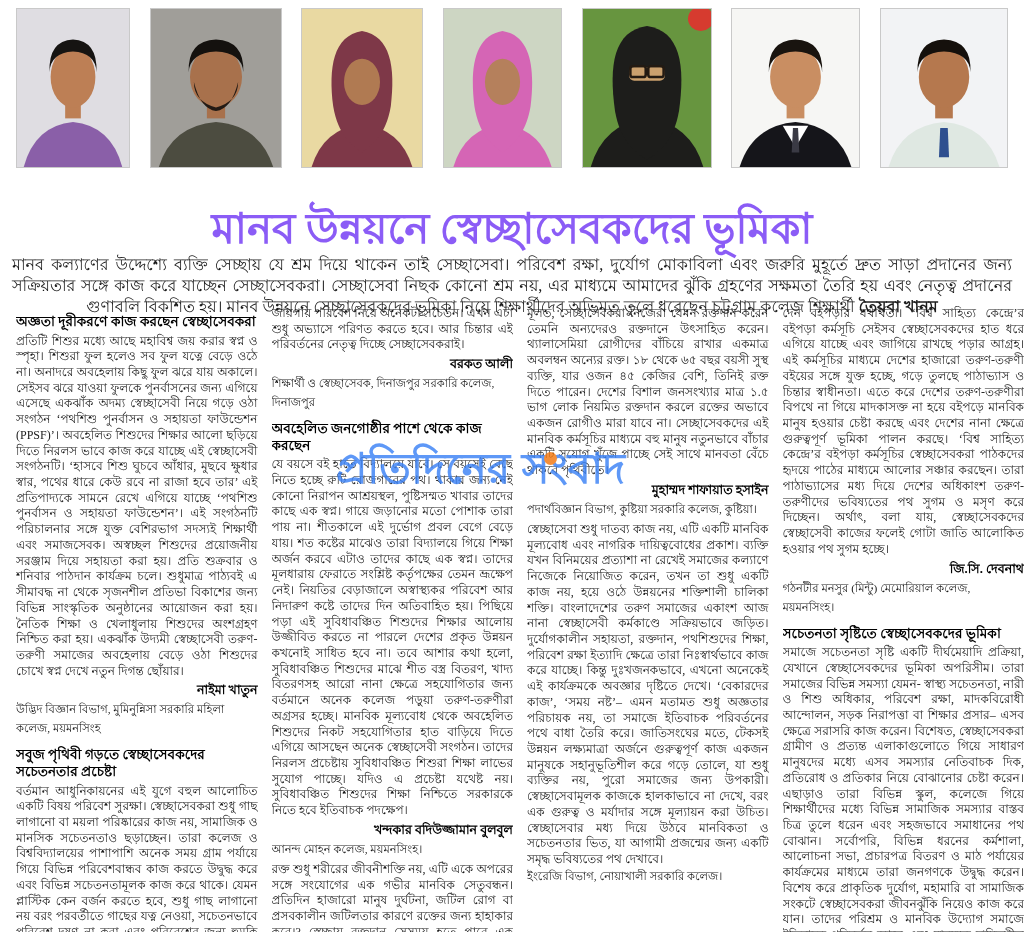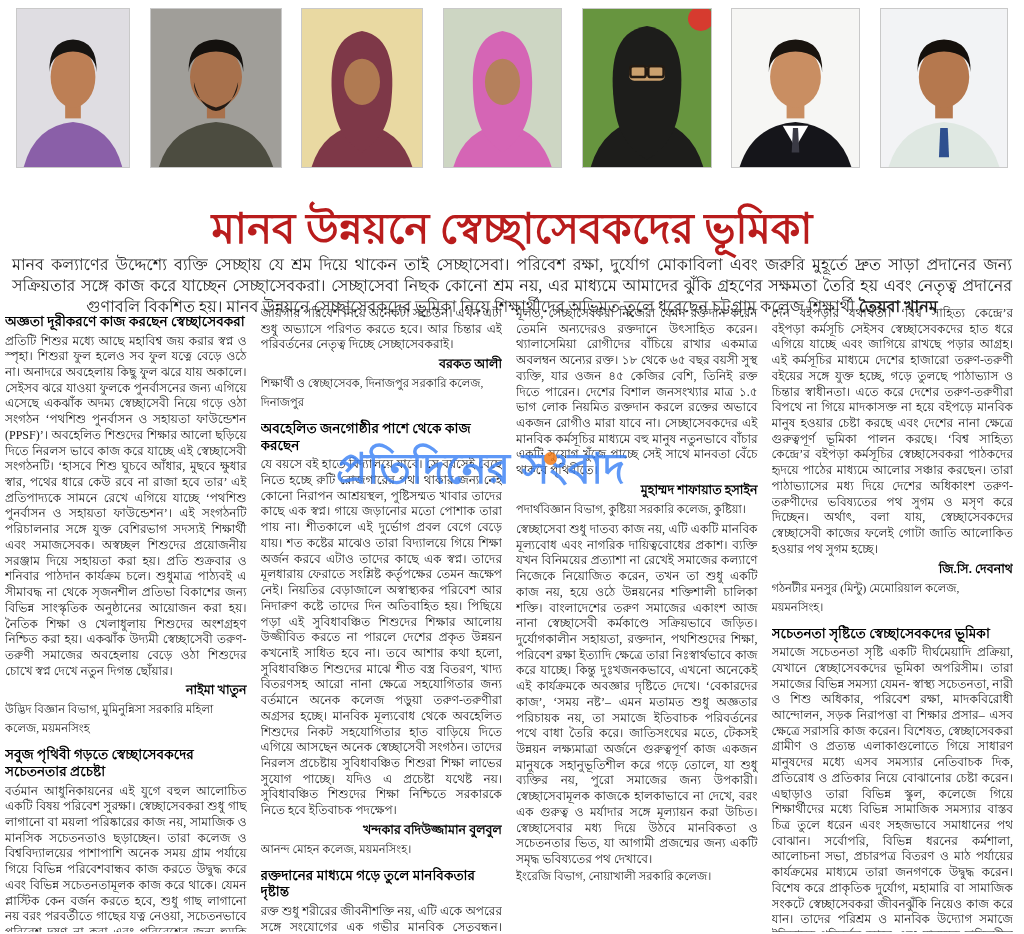--- a/index.html
+++ b/index.html
@@ -3,25 +3,25 @@
 <meta charset="utf-8">
 <style>
   html,body{margin:0;padding:0;background:#ffffff;}
   .page{position:relative;width:1024px;height:934px;background:#fff;overflow:hidden;
         font-family:"Liberation Serif","DejaVu Serif",serif;color:#141414;}
   .photos{position:absolute;top:8px;left:0;width:1024px;height:160px;display:flex;
           justify-content:space-between;padding:0 16px;box-sizing:border-box;}
   .photo{height:160px;border:1px solid #c9c9c9;box-sizing:border-box;background:#eee;overflow:hidden;}
   .photo svg{display:block;width:100%;height:100%;}
   .headline{position:absolute;top:176px;left:0;width:1024px;text-align:center;
-            font-size:42px;line-height:1.2;font-weight:700;color:#b91c1c;}
+            font-size:42px;line-height:1.2;font-weight:700;color:#8b5cf6;}
   .intro{position:absolute;top:238px;left:12px;width:1000px;font-size:16px;line-height:1.32;
          text-align:justify;text-align-last:center;color:#1c1c1c;}
   .intro b{font-weight:700;}
-  .article{position:absolute;top:306px;left:5px;width:1008px;height:626px;display:flex;gap:14px;}
+  .article{position:absolute;top:306px;left:16px;width:1008px;height:626px;display:flex;gap:14px;}
   .col{flex:1 1 0;min-width:0;overflow:hidden;}
   .heading{font-weight:700;font-size:13.6px;line-height:1.22;margin:8px 0 3px;color:#000;}
   .para{font-size:12px;line-height:1.31;text-align:justify;color:#1a1a1a;}
   .byline_name{font-weight:700;font-size:12.6px;text-align:right;margin-top:2px;color:#000;}
   .byline_org{font-size:11.4px;text-align:left;margin-bottom:2px;color:#1a1a1a;}
   .watermark{position:absolute;left:336px;top:436px;font-family:"Liberation Sans","DejaVu Sans",sans-serif;
              font-size:42px;font-weight:700;color:#3b82f6;opacity:.82;white-space:nowrap;pointer-events:none;}
   .watermark .dot{position:absolute;left:208px;top:16px;width:13px;height:13px;border-radius:50%;background:#f2770f;}
 </style>
 </head>
@@ -113,21 +113,20 @@
         <div class="para">বর্তমান আধুনিকায়নের এই যুগে বহুল আলোচিত একটি বিষয় পরিবেশ সুরক্ষা। স্বেচ্ছাসেবকরা শুধু গাছ লাগানো বা ময়লা পরিষ্কারের কাজ নয়, সামাজিক ও মানসিক সচেতনতাও ছড়াচ্ছেন। তারা কলেজ ও বিশ্ববিদ্যালয়ের পাশাপাশি অনেক সময় গ্রাম পর্যায়ে গিয়ে বিভিন্ন পরিবেশবান্ধব কাজ করতে উদ্বুদ্ধ করে এবং বিভিন্ন সচেতনতামূলক কাজ করে থাকে। যেমন প্লাস্টিক কেন বর্জন করতে হবে, শুধু গাছ লাগানো নয় বরং পরবর্তীতে গাছের যত্ন নেওয়া, সচেতনভাবে পরিবেশ দূষণ না করা এবং পরিবেশের জন্য হুমকি এমন কাজ যথাসম্ভব এড়িয়ে চলা প্রভৃতি– যা সমাজে স্থায়ী প্রভাব ফেলে। আর ‘পরিবেশ’ কোনো আলাদা বিষয় নয়; এটা আমাদের নিত্যদিনের প্রতিটি সিদ্ধান্ত বা কাজের সাথে নিবিড়ভাবে জড়িত। স্বেচ্ছাসেবকদের সচেতনতামূলক কার্যক্রম বা দৃষ্টিভঙ্গি সমাজে স্থাপন করতে পারলে, এটার প্রভাব নীতিনির্ধারণ পর্যন্ত পৌঁছাবে। বর্তমানে তাদের প্রচেষ্টায় প্রতিটি ক্যাম্পাস থেকে প্রায় সব</div>
       </div>
       <div class="col">
         <div class="para">জায়গায় পরিবেশ নিয়ে অনেকটা সচেতন। এখন এটা শুধু অভ্যাসে পরিণত করতে হবে। আর চিন্তার এই পরিবর্তনের নেতৃত্ব দিচ্ছে সেচ্ছাসেবকরাই।</div>
         <div class="byline_name">বরকত আলী</div>
         <div class="byline_org">শিক্ষার্থী ও স্বেচ্ছাসেবক, দিনাজপুর সরকারি কলেজ, দিনাজপুর</div>
         <div class="heading">অবহেলিত জনগোষ্ঠীর পাশে থেকে কাজ করছেন</div>
         <div class="para">যে বয়সে বই হাতে বিদ্যালয়ে যাবে। সে বয়সেই বেছে নিতে হচ্ছে রুটি রোজগারের পথ। থাকার জন্য নেই কোনো নিরাপন আশ্রয়স্থল, পুষ্টিসম্মত খাবার তাদের কাছে এক স্বপ্ন। গায়ে জড়ানোর মতো পোশাক তারা পায় না। শীতকালে এই দুর্ভোগ প্রবল বেগে বেড়ে যায়। শত কষ্টের মাঝেও তারা বিদ্যালয়ে গিয়ে শিক্ষা অর্জন করবে এটাও তাদের কাছে এক স্বপ্ন। তাদের মূলধারায় ফেরাতে সংশ্লিষ্ট কর্তৃপক্ষের তেমন ভ্রূক্ষেপ নেই। নিয়তির বেড়াজালে অস্বাস্থ্যকর পরিবেশ আর নিদারুণ কষ্টে তাদের দিন অতিবাহিত হয়। পিছিয়ে পড়া এই সুবিধাবঞ্চিত শিশুদের শিক্ষার আলোয় উজ্জীবিত করতে না পারলে দেশের প্রকৃত উন্নয়ন কখনোই সাধিত হবে না। তবে আশার কথা হলো, সুবিধাবঞ্চিত শিশুদের মাঝে শীত বস্ত্র বিতরণ, খাদ্য বিতরণসহ আরো নানা ক্ষেত্রে সহযোগিতার জন্য বর্তমানে অনেক কলেজ পড়ুয়া তরুণ-তরুণীরা অগ্রসর হচ্ছে। মানবিক মূল্যবোধ থেকে অবহেলিত শিশুদের নিকট সহযোগিতার হাত বাড়িয়ে দিতে এগিয়ে আসছেন অনেক স্বেচ্ছাসেবী সংগঠন। তাদের নিরলস প্রচেষ্টায় সুবিধাবঞ্চিত শিশুরা শিক্ষা লাভের সুযোগ পাচ্ছে। যদিও এ প্রচেষ্টা যথেষ্ট নয়। সুবিধাবঞ্চিত শিশুদের শিক্ষা নিশ্চিতে সরকারকে নিতে হবে ইতিবাচক পদক্ষেপ।</div>
         <div class="byline_name">খন্দকার বদিউজ্জামান বুলবুল</div>
         <div class="byline_org">আনন্দ মোহন কলেজ, ময়মনসিংহ।</div>
-        <div class="heading">রক্তদানের মাধ্যমে গড়ে তুলে মানবিকতার দৃষ্টান্ত</div>
         <div class="para">রক্ত শুধু শরীরের জীবনীশক্তি নয়, এটি একে অপরের সঙ্গে সংযোগের এক গভীর মানবিক সেতুবন্ধন। প্রতিদিন হাজারো মানুষ দুর্ঘটনা, জটিল রোগ বা প্রসবকালীন জটিলতার কারণে রক্তের জন্য হাহাকার করে।? স্বেচ্ছায় রক্তদান সেসময় হতে পারে এক অনন্য আত্মতৃপ্তি। চিকিৎসাবিজ্ঞান বলছে, একজন সুস্থ প্রাপ্তবয়স্ক মানুষ নির্দ্বিধায় তিন-চার মাস পরপর রক্ত দিতে পারেন এবং এটি ক্ষতিকর নয়। বরং নিয়মিত রক্তদানে হৃদরোগ ও ক্যানসারের ঝুঁকি কমে, উচ্চরক্তচাপ নিয়ন্ত্রণে থাকে এবং সংক্রামক ব্যাধি আছে কি না, তা বিনা খরচে জানা যায়।</div>
       </div>
       <div class="col">
         <div class="para">মূলত, সেচ্ছাসেবকরা নিজেরা যেমন রক্তদান করেন তেমনি অন্যদেরও রক্তদানে উৎসাহিত করেন। থ্যালাসেমিয়া রোগীদের বাঁচিয়ে রাখার একমাত্র অবলম্বন অন্যের রক্ত। ১৮ থেকে ৬৫ বছর বয়সী সুস্থ ব্যক্তি, যার ওজন ৪৫ কেজির বেশি, তিনিই রক্ত দিতে পারেন। দেশের বিশাল জনসংখ্যার মাত্র ১.৫ ভাগ লোক নিয়মিত রক্তদান করলে রক্তের অভাবে একজন রোগীও মারা যাবে না। সেচ্ছাসেবকদের এই মানবিক কর্মসূচির মাধ্যমে বহু মানুষ নতুনভাবে বাঁচার একটি সুযোগ খুঁজে পাচ্ছে সেই সাথে মানবতা বেঁচে থাকবে পৃথিবীতে।</div>
         <div class="byline_name">মুহাম্মদ শাফায়াত হসাইন</div>
         <div class="byline_org">পদার্থবিজ্ঞান বিভাগ, কুষ্টিয়া সরকারি কলেজ, কুষ্টিয়া।</div>
         <div class="para">স্বেচ্ছাসেবা শুধু দাতব্য কাজ নয়, এটি একটি মানবিক মূল্যবোধ এবং নাগরিক দায়িত্ববোধের প্রকাশ। ব্যক্তি যখন বিনিময়ের প্রত্যাশা না রেখেই সমাজের কল্যাণে নিজেকে নিয়োজিত করেন, তখন তা শুধু একটি কাজ নয়, হয়ে ওঠে উন্নয়নের শক্তিশালী চালিকা শক্তি। বাংলাদেশের তরুণ সমাজের একাংশ আজ নানা স্বেচ্ছাসেবী কর্মকাণ্ডে সক্রিয়ভাবে জড়িত। দুর্যোগকালীন সহায়তা, রক্তদান, পথশিশুদের শিক্ষা, পরিবেশ রক্ষা ইত্যাদি ক্ষেত্রে তারা নিঃস্বার্থভাবে কাজ করে যাচ্ছে। কিন্তু দুঃখজনকভাবে, এখনো অনেকেই এই কার্যক্রমকে অবজ্ঞার দৃষ্টিতে দেখে। ‘বেকারদের কাজ’, ‘সময় নষ্ট’– এমন মতামত শুধু অজ্ঞতার পরিচায়ক নয়, তা সমাজে ইতিবাচক পরিবর্তনের পথে বাধা তৈরি করে। জাতিসংঘের মতে, টেকসই উন্নয়ন লক্ষ্যমাত্রা অর্জনে গুরুত্বপূর্ণ কাজ একজন মানুষকে সহানুভূতিশীল করে গড়ে তোলে, যা শুধু ব্যক্তির নয়, পুরো সমাজের জন্য উপকারী। স্বেচ্ছাসেবামূলক কাজকে হালকাভাবে না দেখে, বরং এক গুরুত্ব ও মর্যাদার সঙ্গে মূল্যায়ন করা উচিত। স্বেচ্ছাসেবার মধ্য দিয়ে উঠবে মানবিকতা ও সচেতনতার ভিত, যা আগামী প্রজন্মের জন্য একটি সমৃদ্ধ ভবিষ্যতের পথ দেখাবে।</div>
         <div class="byline_org">ইংরেজি বিভাগ, নোয়াখালী সরকারি কলেজ।</div>
       </div>
       <div class="col">

